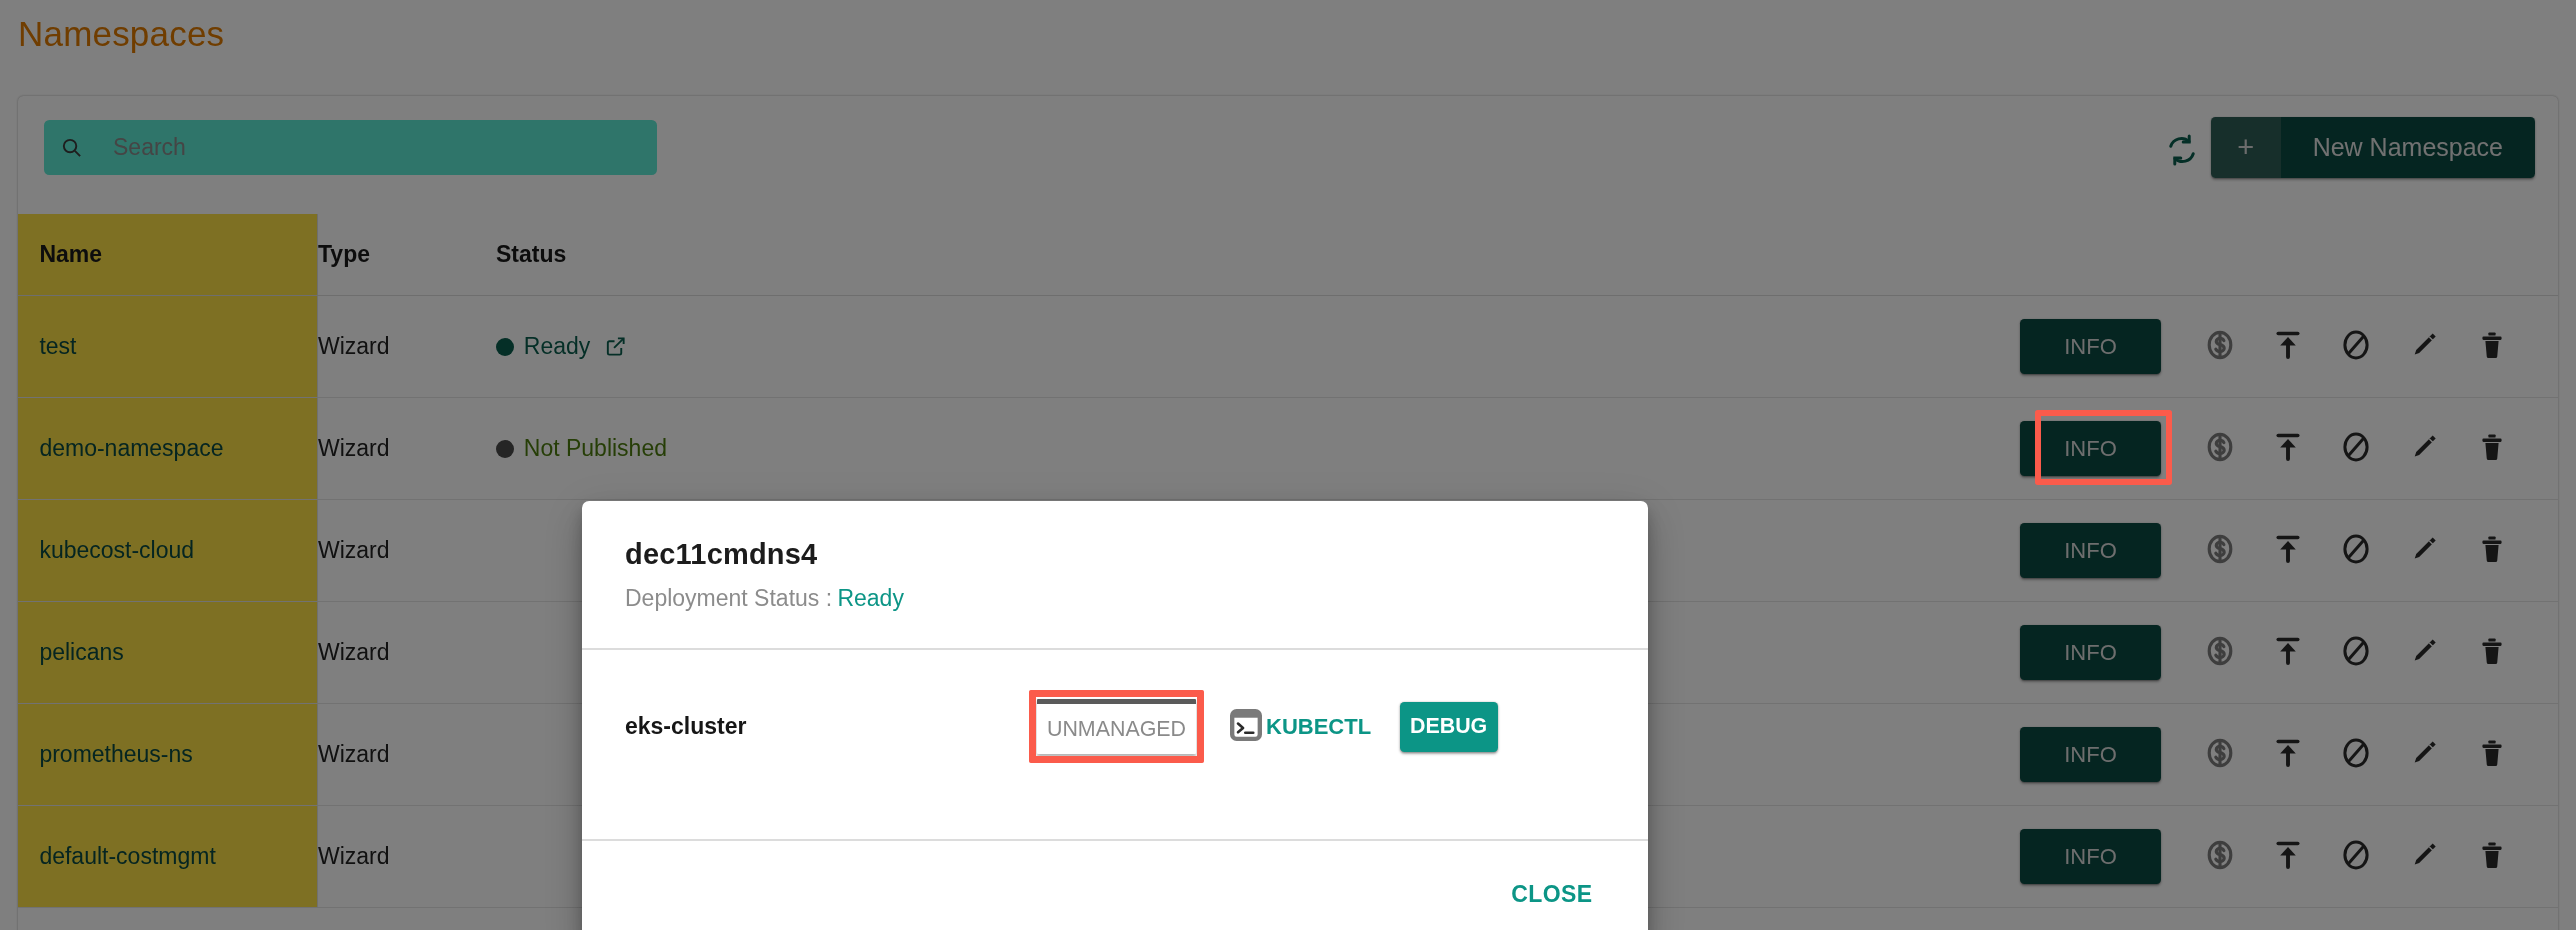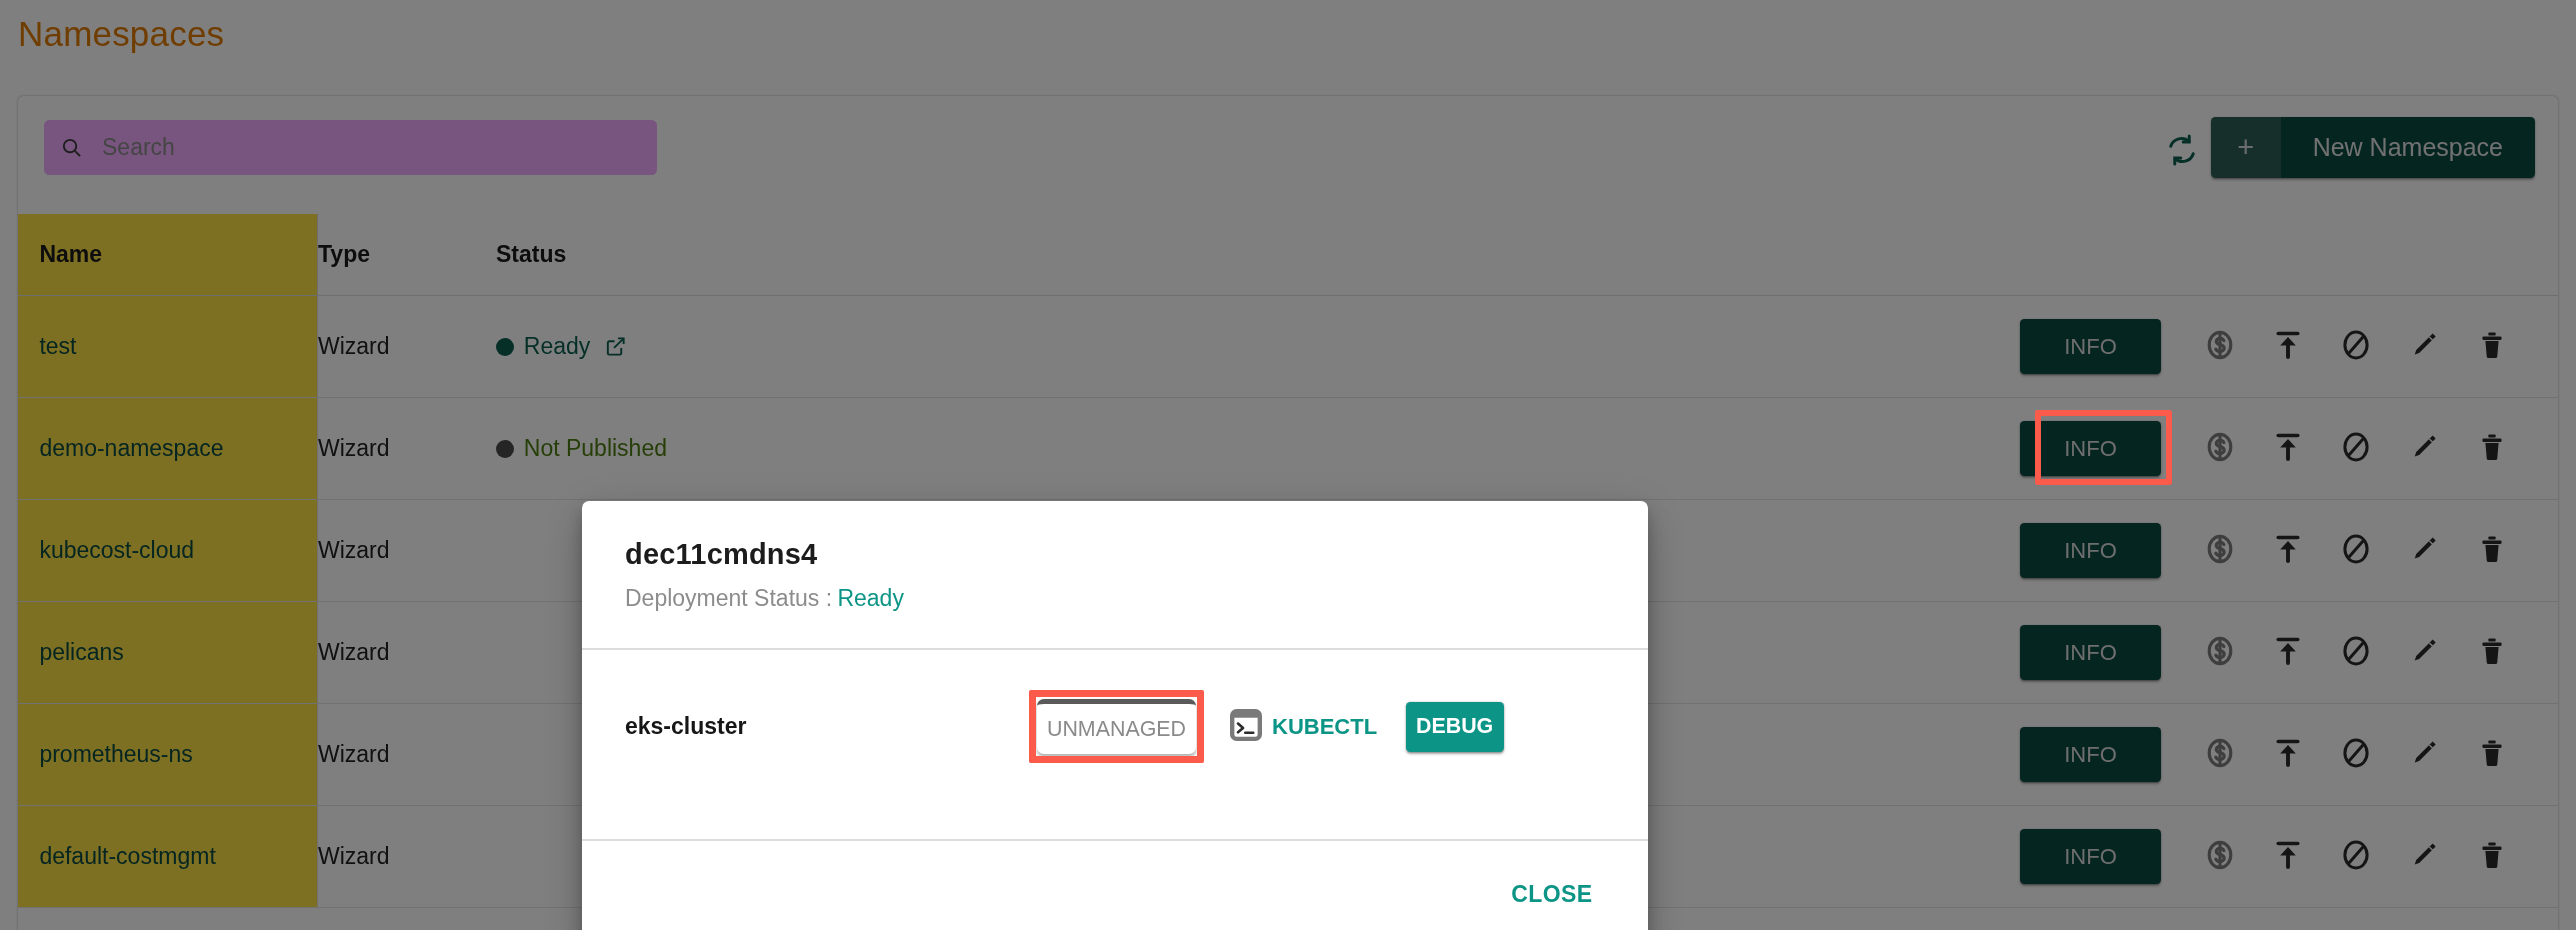--- a/index.html
+++ b/index.html
@@ -55,26 +55,26 @@
   .toolbar {
     position: relative;
     height: 118px;
   }
   .search-box {
     position: absolute;
     left: 26px;
     top: 24px;
     width: 613px;
     height: 55px;
-    background: #f0abfc;
+    background: #5eead4;
     border-radius: 5.3px;
     display: flex;
     align-items: center;
     padding: 0 16px;
-    gap: 19px;
+    gap: 30px;
   }
   .search-box .si { flex: 0 0 auto; display:flex; }
   .search-input {
     border: none;
     outline: none;
     background: transparent;
     font-family: "Liberation Sans", sans-serif;
     font-size: 23px;
     color: #333;
     width: 100%;
@@ -283,21 +283,21 @@
     display: flex;
     align-items: center;
     gap: 0;
   }
   .unmanaged-btn {
     width: 159px;
     height: 55px;
     background: #ffffff;
     border: none;
     border-top: 5.3px solid #5a5a5a;
-    border-radius: 7px;
+    border-radius: 1px;
     box-shadow: 0 2.7px 3.6px rgba(0,0,0,0.3);
     color: #8a8a8a;
     font-size: 21.4px;
     font-family: "Liberation Sans", sans-serif;
     cursor: pointer;
     display: flex;
     align-items: center;
     justify-content: center;
   }
   .hl-unmanaged {
@@ -306,21 +306,21 @@
     top: -9px;
     width: 175px;
     height: 73px;
     border: 7.1px solid #FB5B4B;
     border-radius: 1.8px;
     pointer-events: none;
   }
   .kubectl-btn {
     display: flex;
     align-items: center;
-    gap: 10px;
+    gap: 4px;
     margin-left: 34px;
     background: transparent;
     border: none;
     cursor: pointer;
   }
   .kubectl-btn .lbl {
     font-size: 22px;
     font-weight: bold;
     color: #0C9586;
     font-family: "Liberation Sans", sans-serif;

